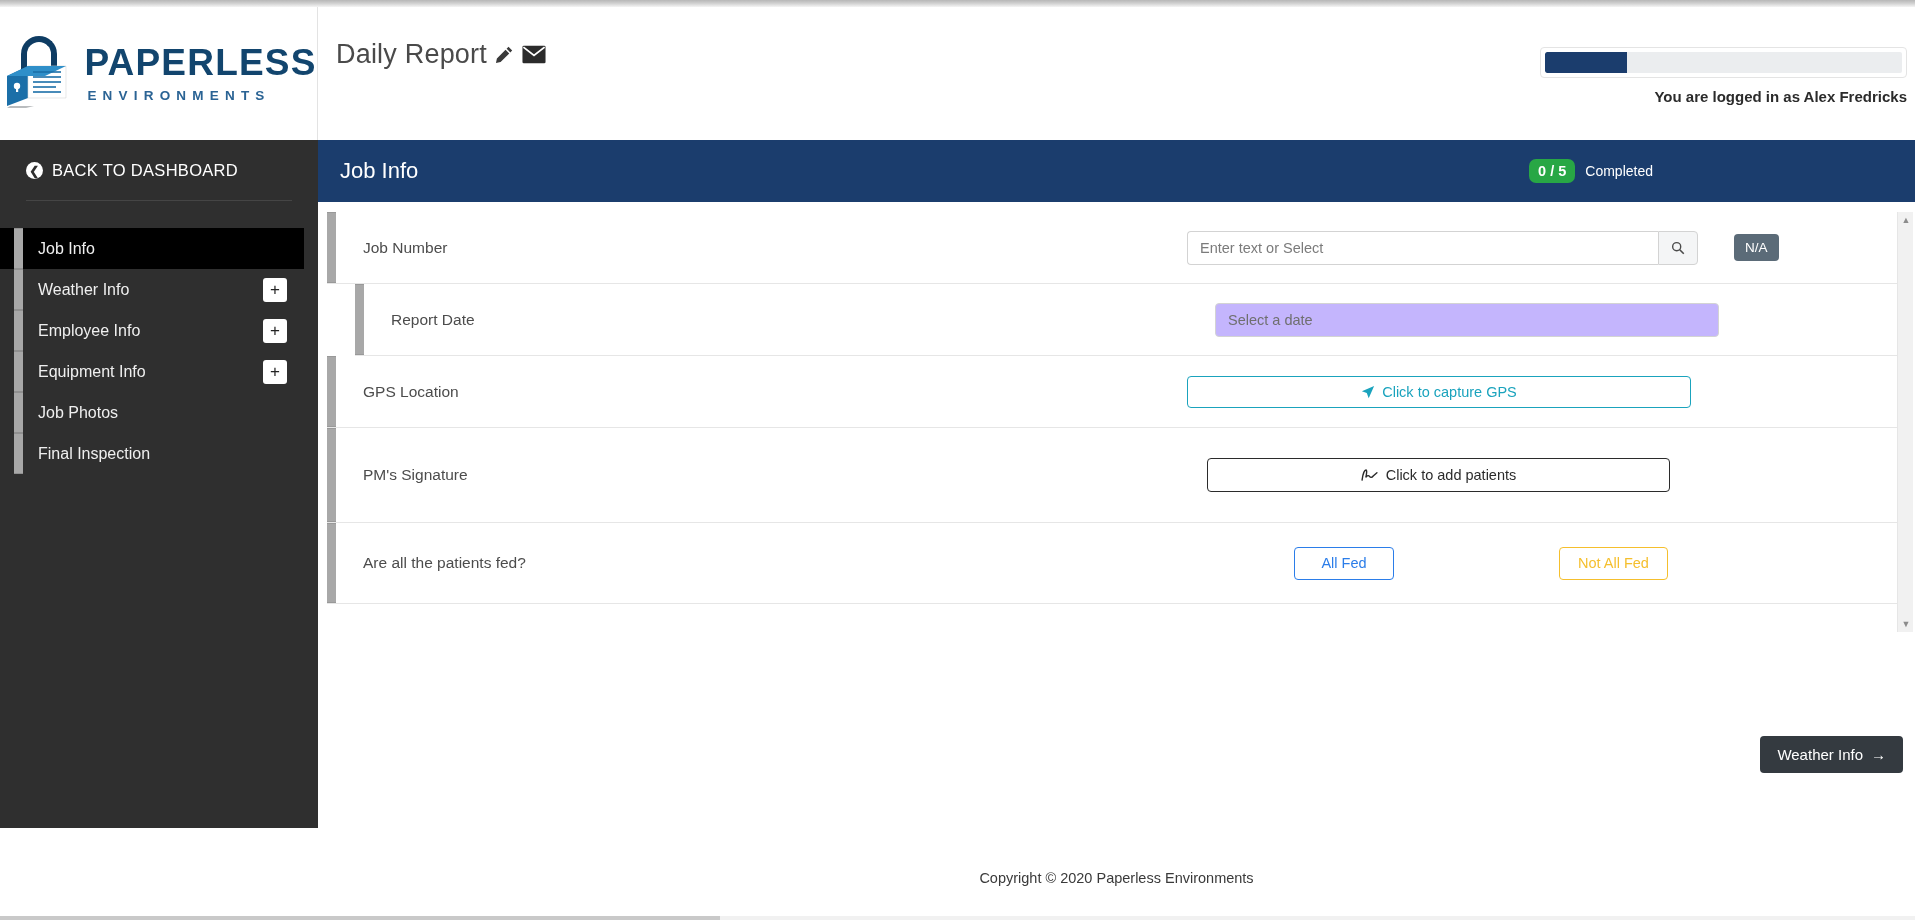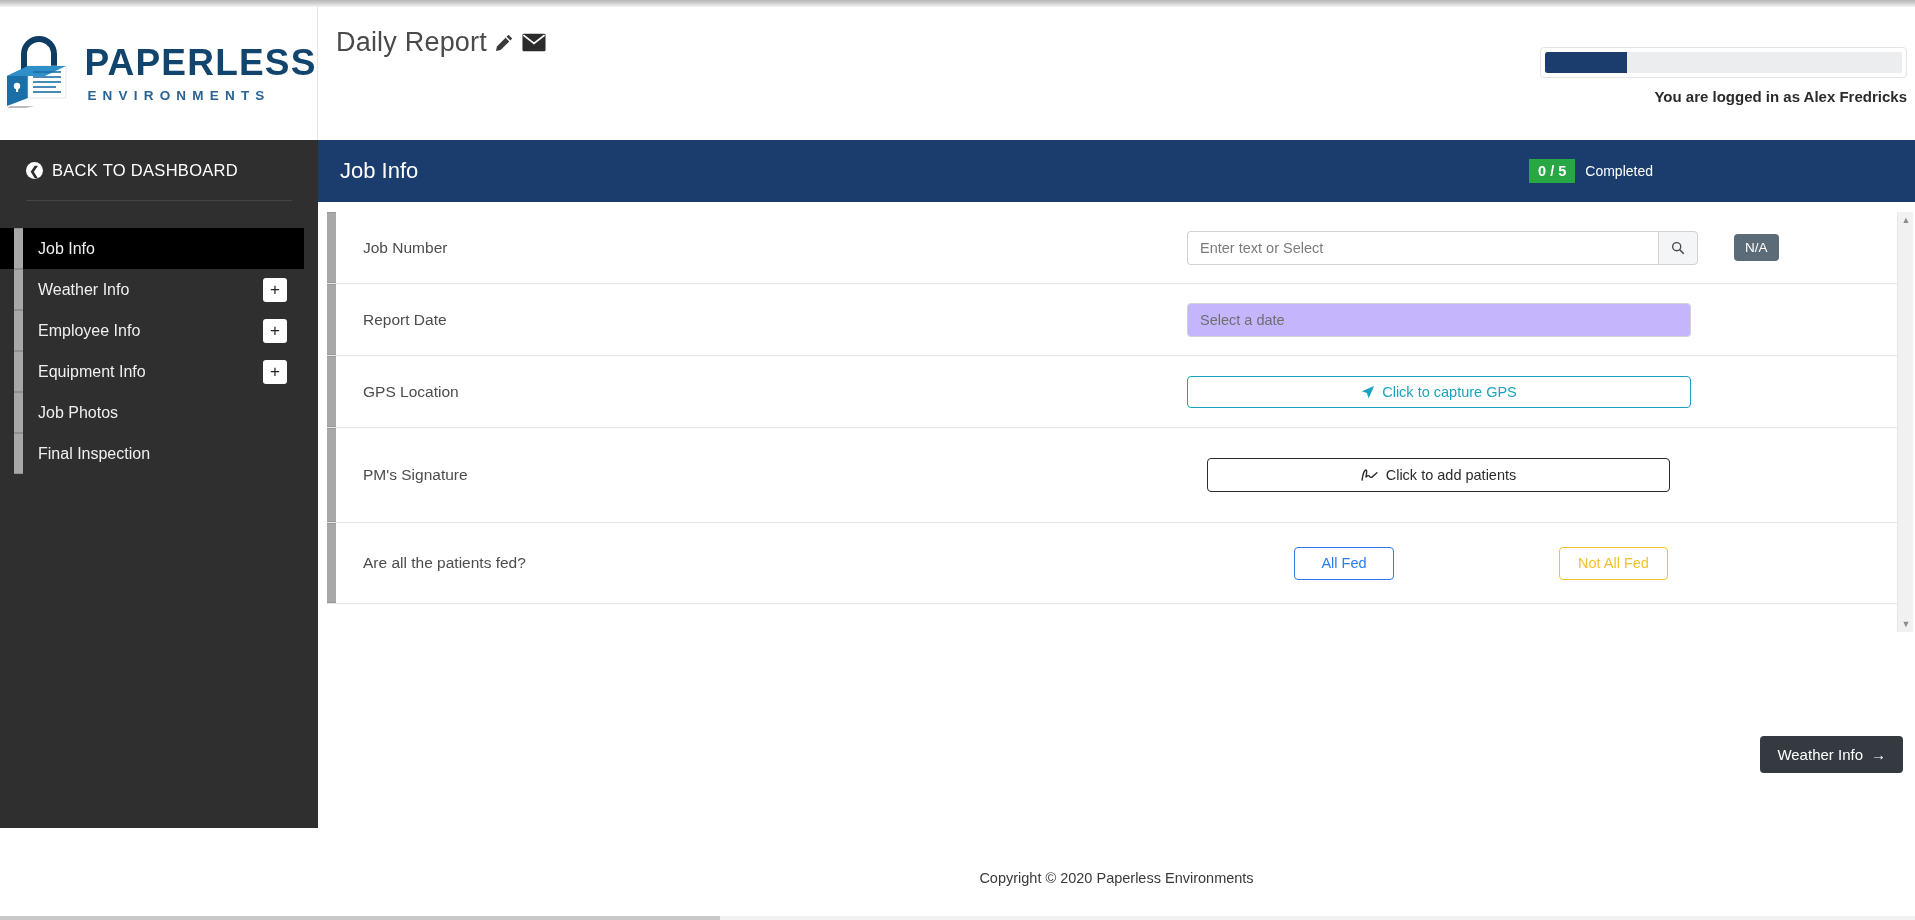--- a/index.html
+++ b/index.html
@@ -111,21 +111,21 @@
     cursor: pointer;
   }
 
   
   .topbar {
     position: absolute; top: 7px; left: 318px;
     width: 1597px; height: 133px;
     background: #ffffff;
   }
   .page-title-row {
-    position: absolute; left: 18px; top: 20px;
+    position: absolute; left: 18px; top: 32px;
     display: flex; align-items: center; gap: 8px;
   }
   .page-title {
     font-size: 27px; color: #4a4a4a; font-weight: normal;
     letter-spacing: .2px;
   }
   .icon-btn { cursor: pointer; display:inline-flex; align-items:center; }
   .progress-wrap {
     position: absolute; right: 8px; top: 40px;
     width: 367px; height: 31px;
@@ -158,21 +158,21 @@
   }
   .section-title { margin-left: 22px; font-size: 22px; }
   .completed-wrap {
     position: absolute; right: 262px; top: 50%;
     transform: translateY(-50%);
     display: flex; align-items: center; gap: 10px;
   }
   .completed-badge {
     background: #28a745; color: #ffffff;
     font-size: 14.5px; font-weight: bold;
-    padding: 4px 9px; border-radius: 0;
+    padding: 4px 9px; border-radius: 7px;
   }
   .completed-label { font-size: 14px; }
 
   
   .form-panel {
     position: absolute; top: 212px; left: 327px;
     width: 1571px; height: 420px;
     background: #ffffff;
     overflow: hidden;
   }
@@ -428,21 +428,21 @@
         <div class="search-btn">
           <svg width="14" height="14" viewBox="0 0 16 16" xmlns="http://www.w3.org/2000/svg">
             <circle cx="6.5" cy="6.5" r="4.6" stroke="#4a4a4a" stroke-width="1.6" fill="none"></circle>
             <line x1="10" y1="10" x2="14.6" y2="14.6" stroke="#4a4a4a" stroke-width="1.8"></line>
           </svg>
         </div>
         <button class="na-btn">N/A</button>
       </div>
     </div>
 
-    <div class="form-row" style="height:72px;">
+    <div class="form-row" style="height:72px;margin-left:28px;">
       <span class="row-marker"></span>
       <span class="row-label">Report Date</span>
       <div class="row-control">
         <input class="date-input" type="text" placeholder="Select a date" style="">
       </div>
     </div>
 
     <div class="form-row" style="height:72px;">
       <span class="row-marker"></span>
       <span class="row-label">GPS Location</span>

